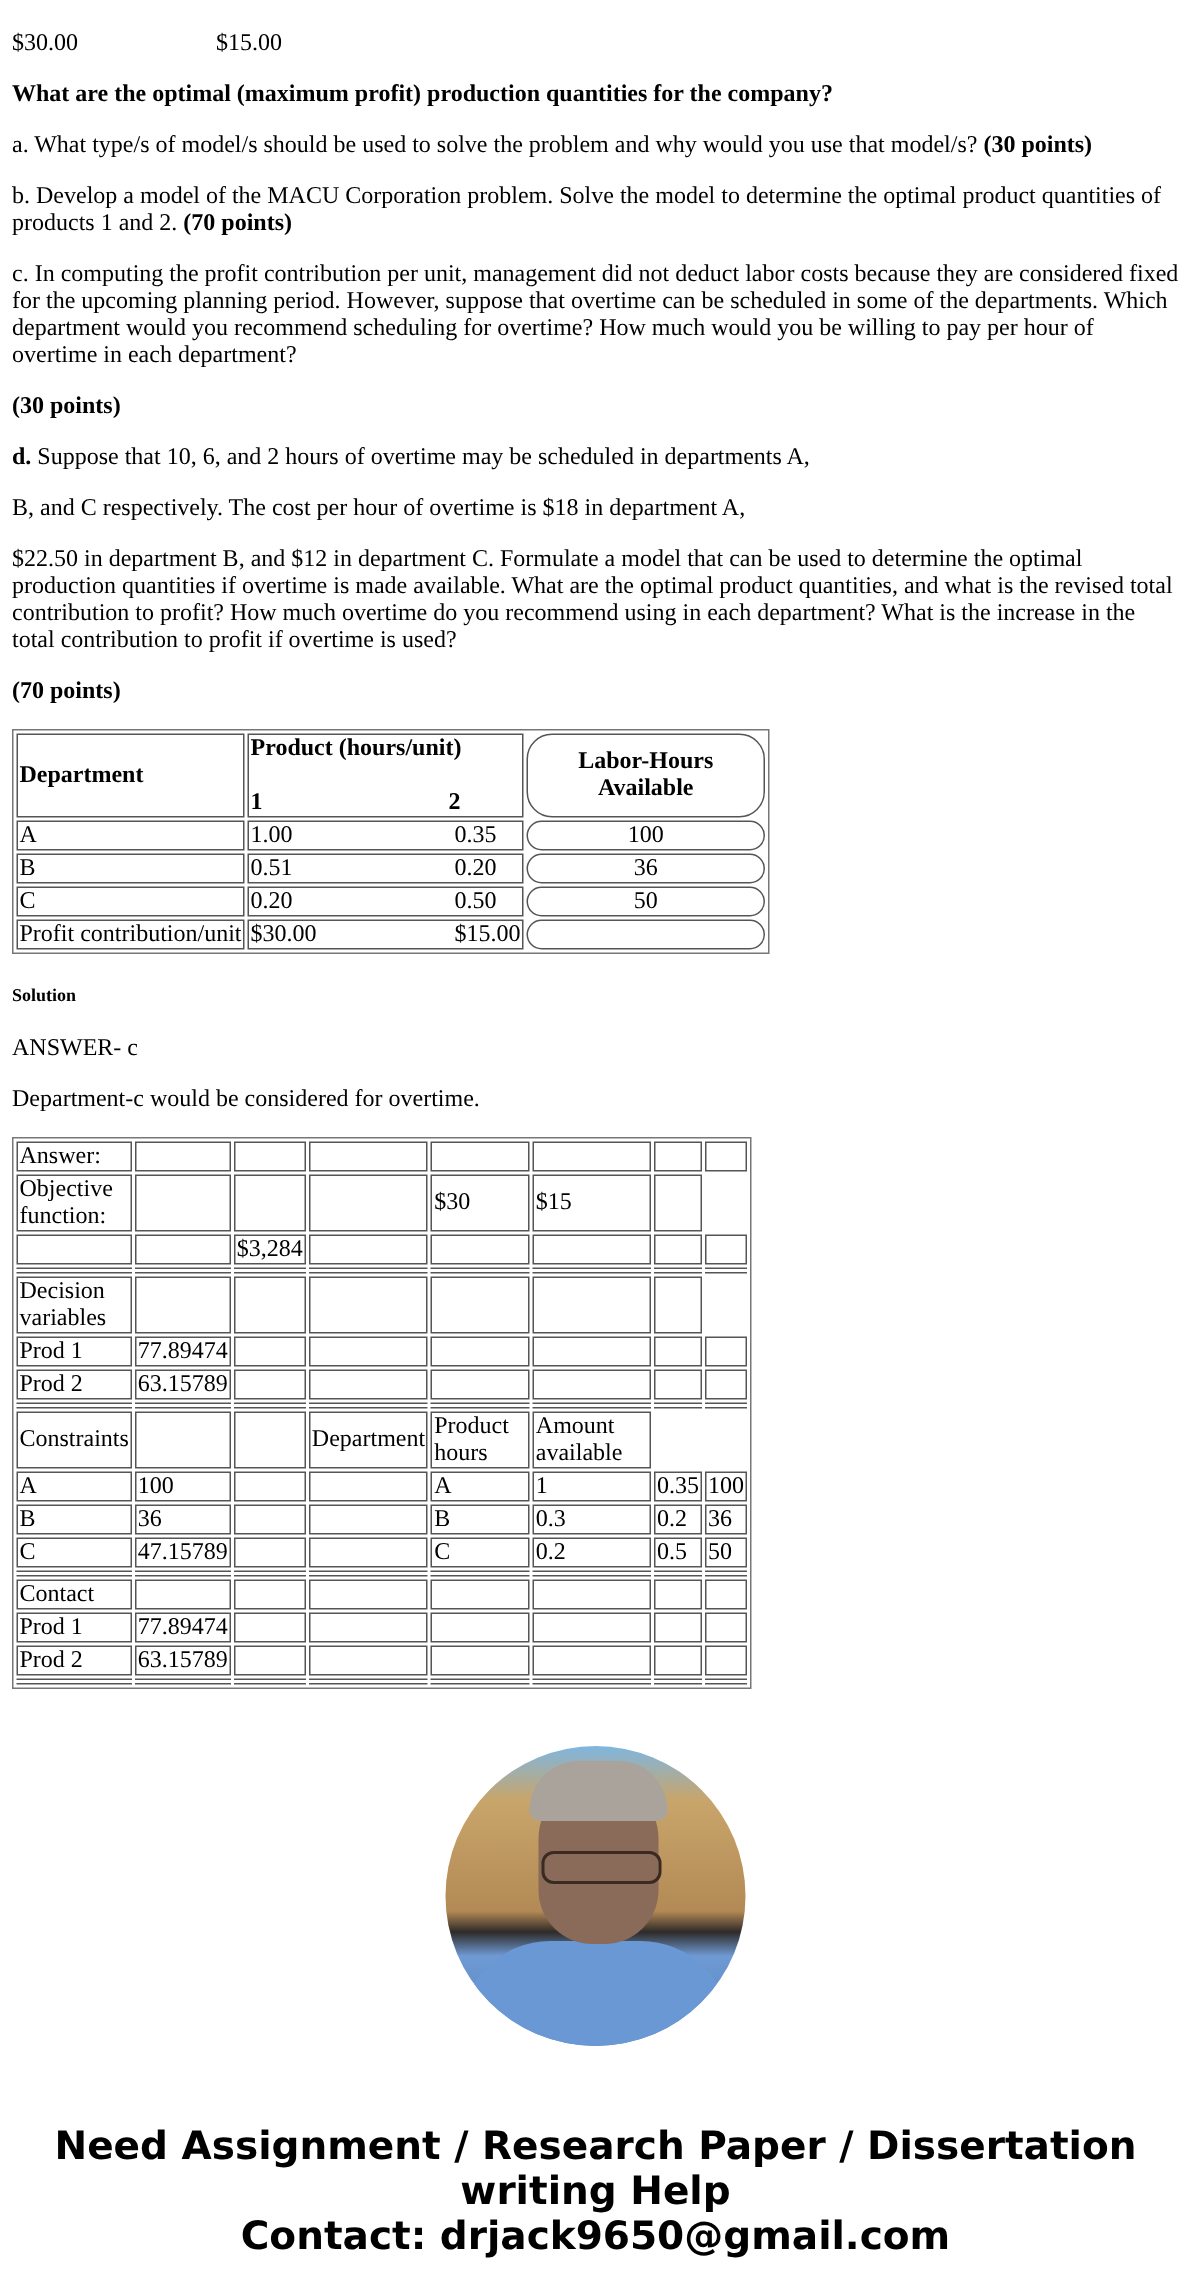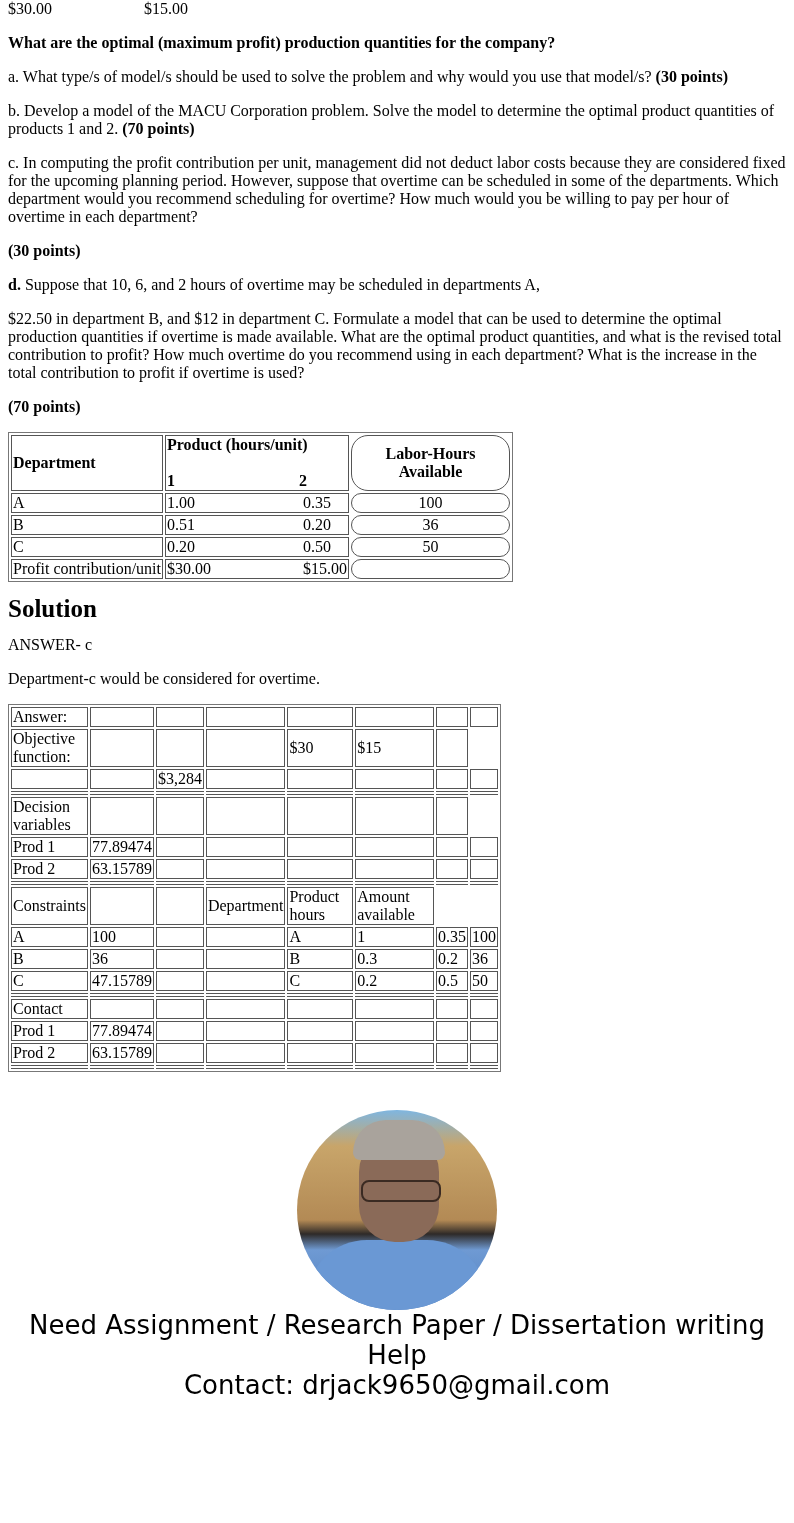--- a/index.html
+++ b/index.html
@@ -5,23 +5,23 @@
   html, body { margin: 0; padding: 0; background: #ffffff; }
   body {
     width: 794px;
     font-family: "Liberation Serif", serif;
     font-size: 16px;
     color: #000;
     line-height: 18px;
   }
   .page { padding: 0 8px; }
   p { margin: 16px 0; }
-  p.first { margin-top: 0; }
+  p.first { margin-top: 20px; }
   .tab-gap { display: inline-block; width: 92px; }
-  h3 { font-size: 25px; margin: 18px 0 18px; font-weight: bold; }
+  h3 { font-size: 12px; margin: 18px 0 18px; font-weight: bold; }
 
   table.grid { border-collapse: separate; border-spacing: 2px; border: 1px solid #777; }
   table.grid td { border: 1px solid #555; padding: 0 1px; vertical-align: middle; height: 18px; }
   table.t1 { width: 505px; }
   table.t1 td.dept { width: 148px; }
   table.t1 td.prod { width: 180px; }
   .prod-pair { display: flex; justify-content: space-between; }
   .center { text-align: center; border-radius: 17px; }
   table.t2 { width: 493px; margin-top: 6px; }
   table.t2 td.sep { height: 2px; padding: 0; border-top: 1px solid #555; border-bottom: 1px solid #555; border-left: none; border-right: none; }
@@ -45,22 +45,22 @@
     position: absolute; left: 64px; top: 70px; width: 76px; height: 18px;
     border: 2px solid #3a2a22; border-radius: 8px;
   }
   .avatar .shirt {
     position: absolute; left: 10px; top: 130px; width: 180px; height: 80px;
     border-radius: 60px 60px 0 0; background: #6a98d4;
   }
 
   .promo {
     font-family: "DejaVu Sans", sans-serif;
-    font-weight: normal; font-size: 26px; line-height: 30px;
-    text-align: center; padding: 0 20px;
+    font-weight: bold; font-size: 26px; line-height: 30px;
+    text-align: center; margin-top: 52px; padding: 0 20px;
   }
 </style>
 </head>
 <body>
 
 <div class="page">
 
   <p class="first">
     <span>$30.00</span><span class="tab-gap"></span><span>$15.00</span>
   </p>
@@ -68,20 +68,21 @@
   <p><b>What are the optimal (maximum profit) production quantities for the company?</b></p>
 
   <p><span>a. What type/s of model/s should be used to solve the problem and why would you use that model/s? </span><b>(30 points)</b></p>
 
   <p><span>b.   Develop a model of the MACU Corporation problem. Solve the model to determine the optimal product quantities of products 1 and 2. </span><b>(70 points)</b></p>
 
   <p>c. In computing the profit contribution per unit, management did not deduct labor costs because they are considered fixed for the upcoming planning period. However, suppose that overtime can be scheduled in some of the departments. Which department would you recommend scheduling for overtime? How much would you be willing to pay per hour of overtime in each department?</p>
   <p><b>(30 points)</b></p>
 
   <p><b>d.</b><span> Suppose that 10, 6, and 2 hours of overtime may be scheduled in departments A,</span></p>
+  <p>B, and C respectively. The cost per hour of overtime is $18 in department A,</p>
   <p>$22.50 in department B, and $12 in department C. Formulate a model that can be used to determine the optimal production quantities if overtime is made available. What are the optimal product quantities, and what is the revised total contribution to profit? How much overtime do you recommend using in each department? What is the increase in the total contribution to profit if overtime is used?</p>
   <p><b>(70 points)</b></p>
 
   <table class="grid t1">
     <tbody>
         <tr>
       <td class="dept"><b>Department</b></td>
       <td class="prod">
         <b>Product (hours/unit)</b><br><br>
         <div class="prod-pair" style="width:140px">

